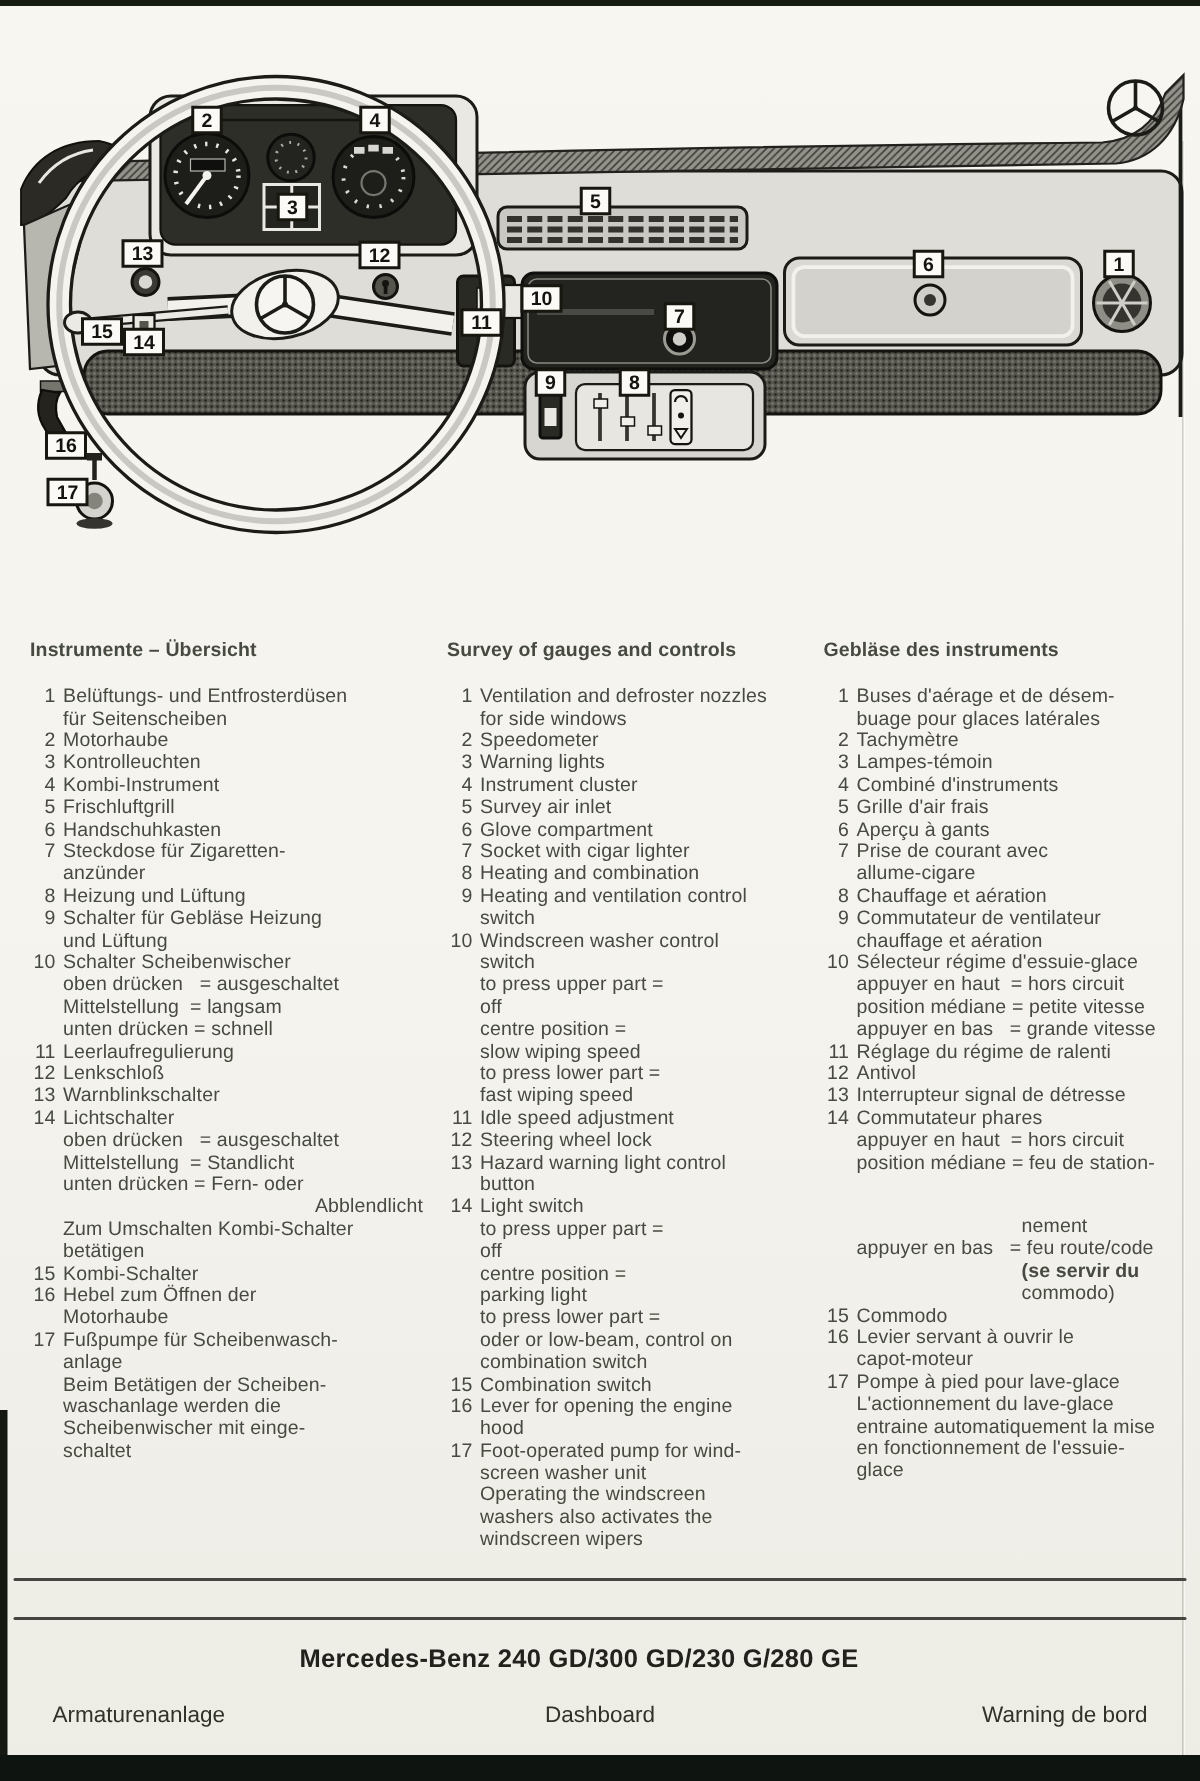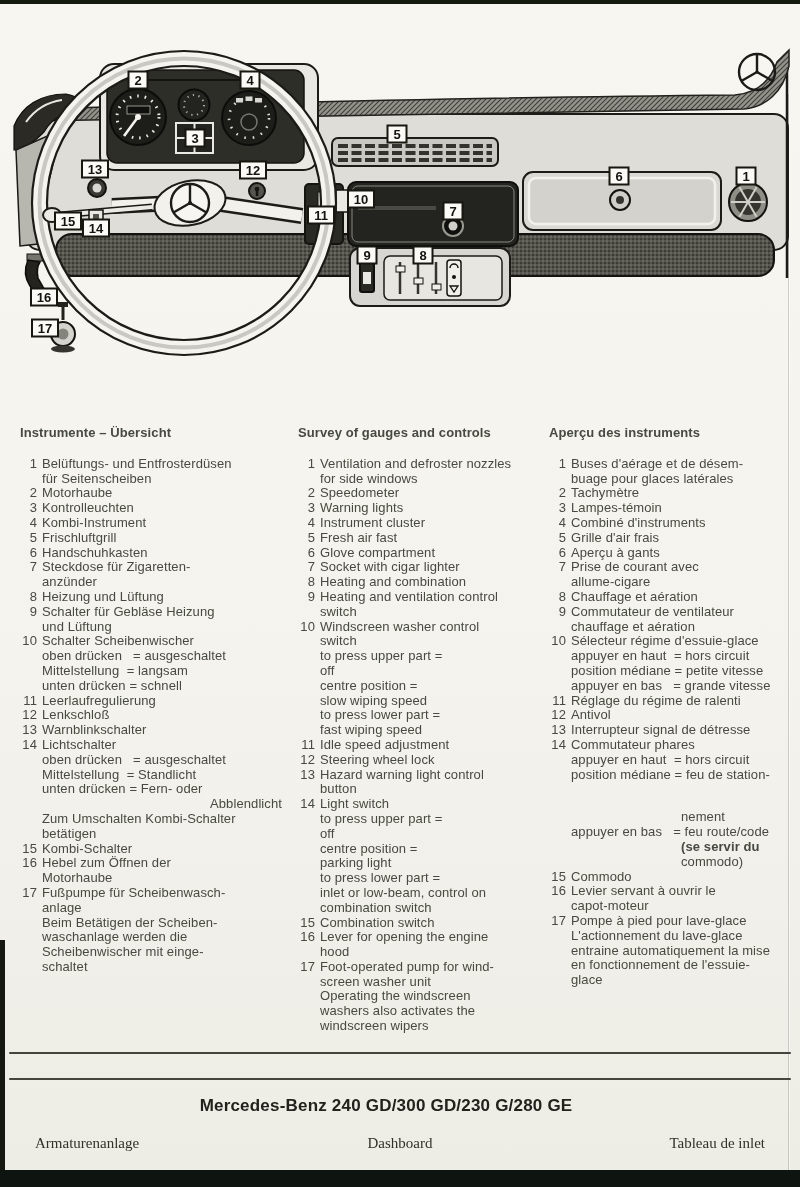--- a/index.html
+++ b/index.html
@@ -32,21 +32,21 @@
   .rule{position:absolute;left:9px;right:9px;height:2px;background:#44453e;border-radius:2px;}
   .rule-1{top:1048px;}
   .rule-2{top:1074px;}
   .footer-title{
     position:absolute;left:0;top:1092px;width:772px;text-align:center;
     font-size:17px;font-weight:bold;color:#22221d;letter-spacing:.2px;
   }
   .footer-labels{
     position:absolute;left:35px;right:35px;top:1131px;
     display:flex;justify-content:space-between;align-items:center;
-    font-size:15px;color:#303129;font-family:Liberation Serif, serif;
+    font-size:15px;color:#303129;
   }
   .footer-labels .mid{position:absolute;left:0;right:0;text-align:center;}
 </style>
 </head>
 <body>
 
 <div class="paper">
   <div class="crease"></div>
 
   <svg class="illustration" width="800" height="365" viewBox="0 0 800 365">
@@ -456,21 +456,21 @@
         </div>
         <div class="item">
           <span class="num">4</span>
           <span class="lines">
             <div class="ln">Instrument cluster</div>
           </span>
         </div>
         <div class="item">
           <span class="num">5</span>
           <span class="lines">
-            <div class="ln">Fresh air fast</div>
+            <div class="ln">Survey air inlet</div>
           </span>
         </div>
         <div class="item">
           <span class="num">6</span>
           <span class="lines">
             <div class="ln">Glove compartment</div>
           </span>
         </div>
         <div class="item">
           <span class="num">7</span>
@@ -525,21 +525,21 @@
         </div>
         <div class="item">
           <span class="num">14</span>
           <span class="lines">
             <div class="ln">Light switch</div>
             <div class="ln">to press upper part =</div>
             <div class="ln">off</div>
             <div class="ln">centre position =</div>
             <div class="ln">parking light</div>
             <div class="ln">to press lower part =</div>
-            <div class="ln">inlet or low-beam, control on</div>
+            <div class="ln">oder or low-beam, control on</div>
             <div class="ln">combination switch</div>
           </span>
         </div>
         <div class="item">
           <span class="num">15</span>
           <span class="lines">
             <div class="ln">Combination switch</div>
           </span>
         </div>
         <div class="item">
@@ -555,21 +555,21 @@
             <div class="ln">Foot-operated pump for wind-</div>
             <div class="ln">screen washer unit</div>
             <div class="ln">Operating the windscreen</div>
             <div class="ln">washers also activates the</div>
             <div class="ln">windscreen wipers</div>
           </span>
         </div>
       </div>
   </div>
   <div class="col col-fr">
-    <div class="col-title">Aperçu des instruments</div>
+    <div class="col-title">Gebläse des instruments</div>
     <div class="col-list">
         <div class="item">
           <span class="num">1</span>
           <span class="lines">
             <div class="ln">Buses d'aérage et de désem-</div>
             <div class="ln">buage pour glaces latérales</div>
           </span>
         </div>
         <div class="item">
           <span class="num">2</span>
@@ -685,19 +685,19 @@
         </div>
       </div>
   </div>
 
   <div class="rule rule-1"></div>
   <div class="rule rule-2"></div>
   <div class="footer-title">Mercedes-Benz 240 GD/300 GD/230 G/280 GE</div>
   <div class="footer-labels">
     <span>Armaturenanlage</span>
     <span class="mid">Dashboard</span>
-    <span>Tableau de inlet</span>
+    <span>Warning de bord</span>
   </div>
 </div>
 
 <div class="top-dark-edge"></div>
 <div class="left-dark-edge"></div>
 <div class="bottom-dark-edge"></div>
 
 </body></html>

